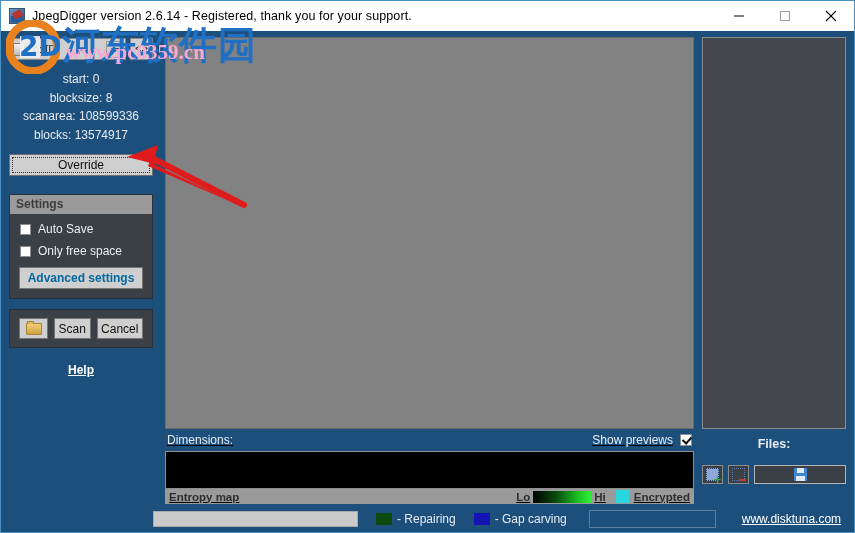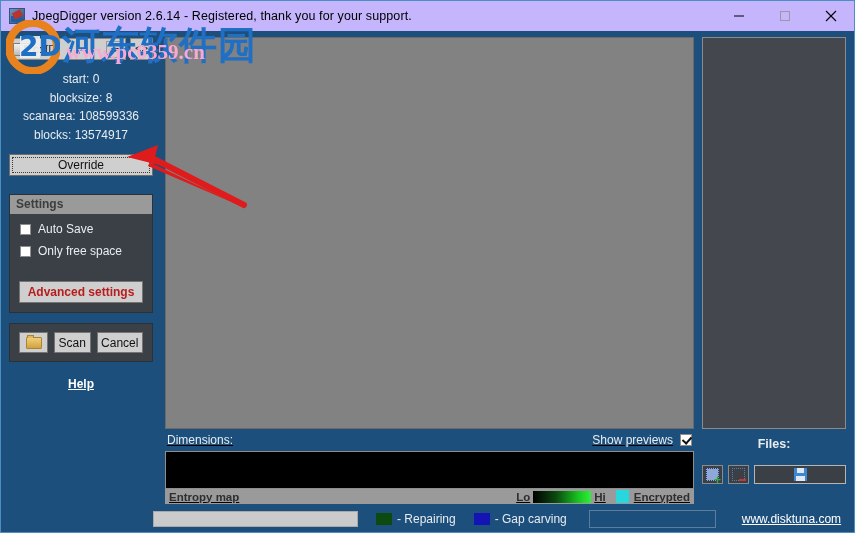--- a/index.html
+++ b/index.html
@@ -24,21 +24,21 @@
     background: #1c4f7c;
     border: 1px solid #4a8fc2;
     box-sizing: border-box;
     display: flex;
     flex-direction: column;
   }
 
   
   .titlebar {
     height: 30px;
-    background: #c4b5fd;
+    background: #ffffff;
     display: flex;
     align-items: center;
     flex: 0 0 30px;
     position: relative;
     z-index: 5;
   }
   .title-icon {
     width: 16px; height: 16px;
     margin-left: 8px; margin-right: 7px;
     position: relative;
@@ -224,30 +224,30 @@
     border: 1px solid #8d8d8d;
     box-sizing: border-box;
     flex: 0 0 11px;
     margin-right: 7px;
   }
   .chk-label {
     font-size: 12px;
     color: #e9edf1;
   }
   .adv-btn {
-    margin: 23px 9px 0 9px;
+    margin: 9px 9px 0 9px;
     height: 22px;
     background: #cfcfcf;
     border: 1px solid #747474;
     box-sizing: border-box;
     display: flex;
     align-items: center;
     justify-content: center;
     font-size: 12px;
-    color: #b91c1c;
+    color: #0369a1;
     font-weight: bold;
   }
 
   .action-group {
     margin: 10px 8px 0 8px;
     background: #3b3f46;
     border: 1px solid #2c3037;
     box-sizing: border-box;
     padding: 8px 9px;
     display: flex;

